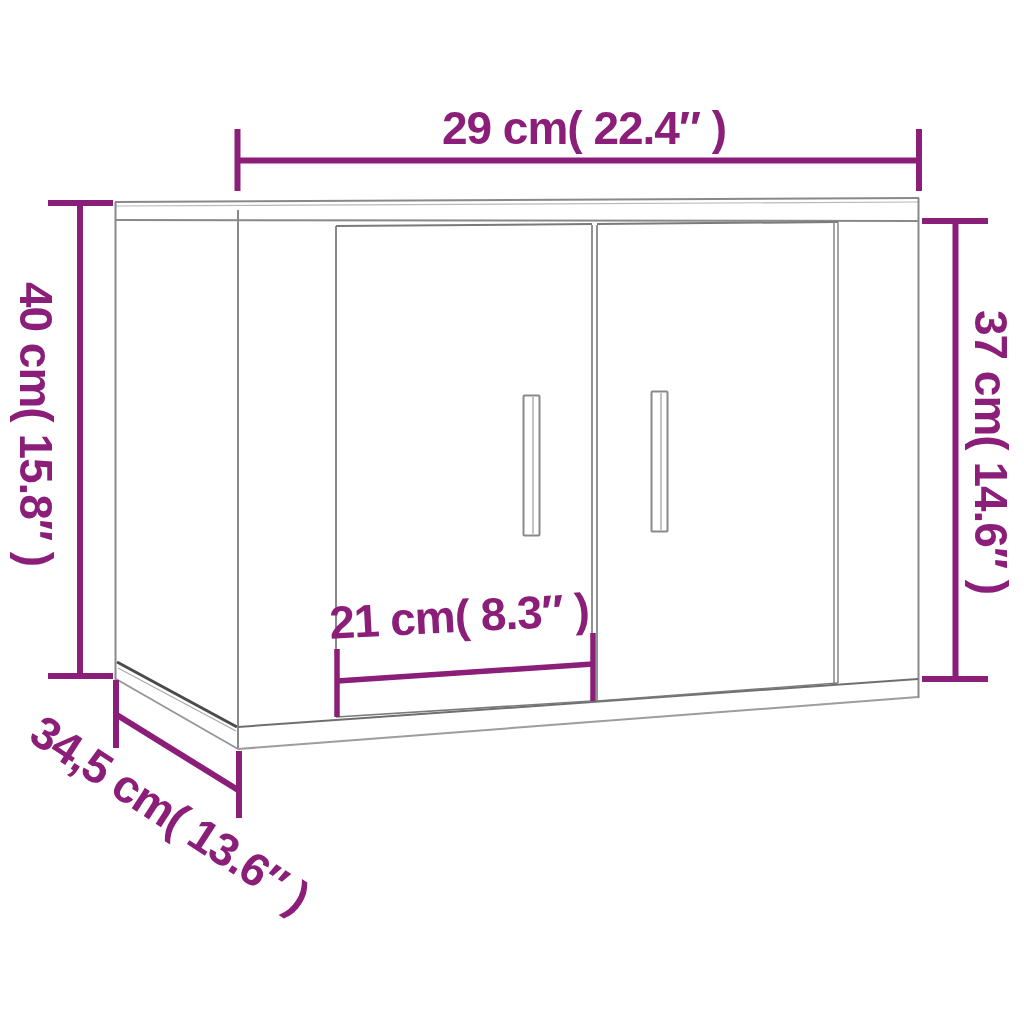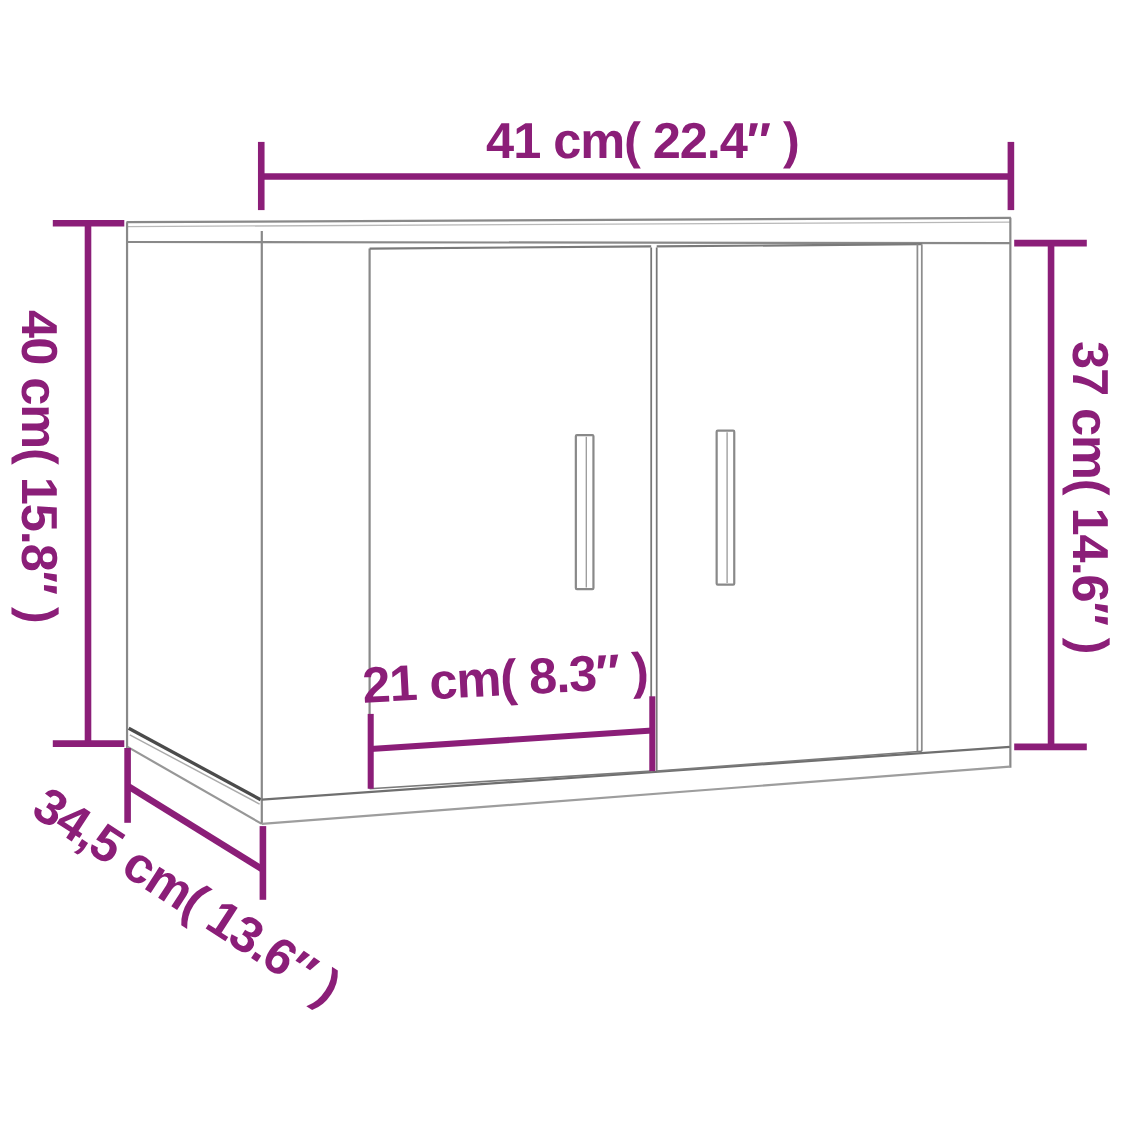--- a/index.html
+++ b/index.html
@@ -109,21 +109,21 @@
       </g>
 
       <g>
         <path d="M117,715 L238,790" stroke-width="6"></path>
         <path d="M116,680 V748" stroke-width="6"></path>
         <path d="M239,751 V818" stroke-width="6"></path>
       </g>
     </g>
   </svg>
 
-  <div class="dim-label" style="left:584px;top:128px;">41 cm( 22.4″ )</div>
+  <div class="dim-label" style="left:584px;top:128px;">29 cm( 22.4″ )</div>
 
   <div class="dim-label rot90" style="left:36px;top:424px;">40 cm( 15.8″ )</div>
 
   <div class="dim-label rot90" style="left:991px;top:452px;">37 cm( 14.6″ )</div>
 
   <div class="dim-label rotM3" style="left:459px;top:616px;">21 cm( 8.3″ )</div>
 
   <div class="dim-label rot33" style="left:170px;top:814px;">34,5 cm( 13.6″ )</div>
 
 </div>

